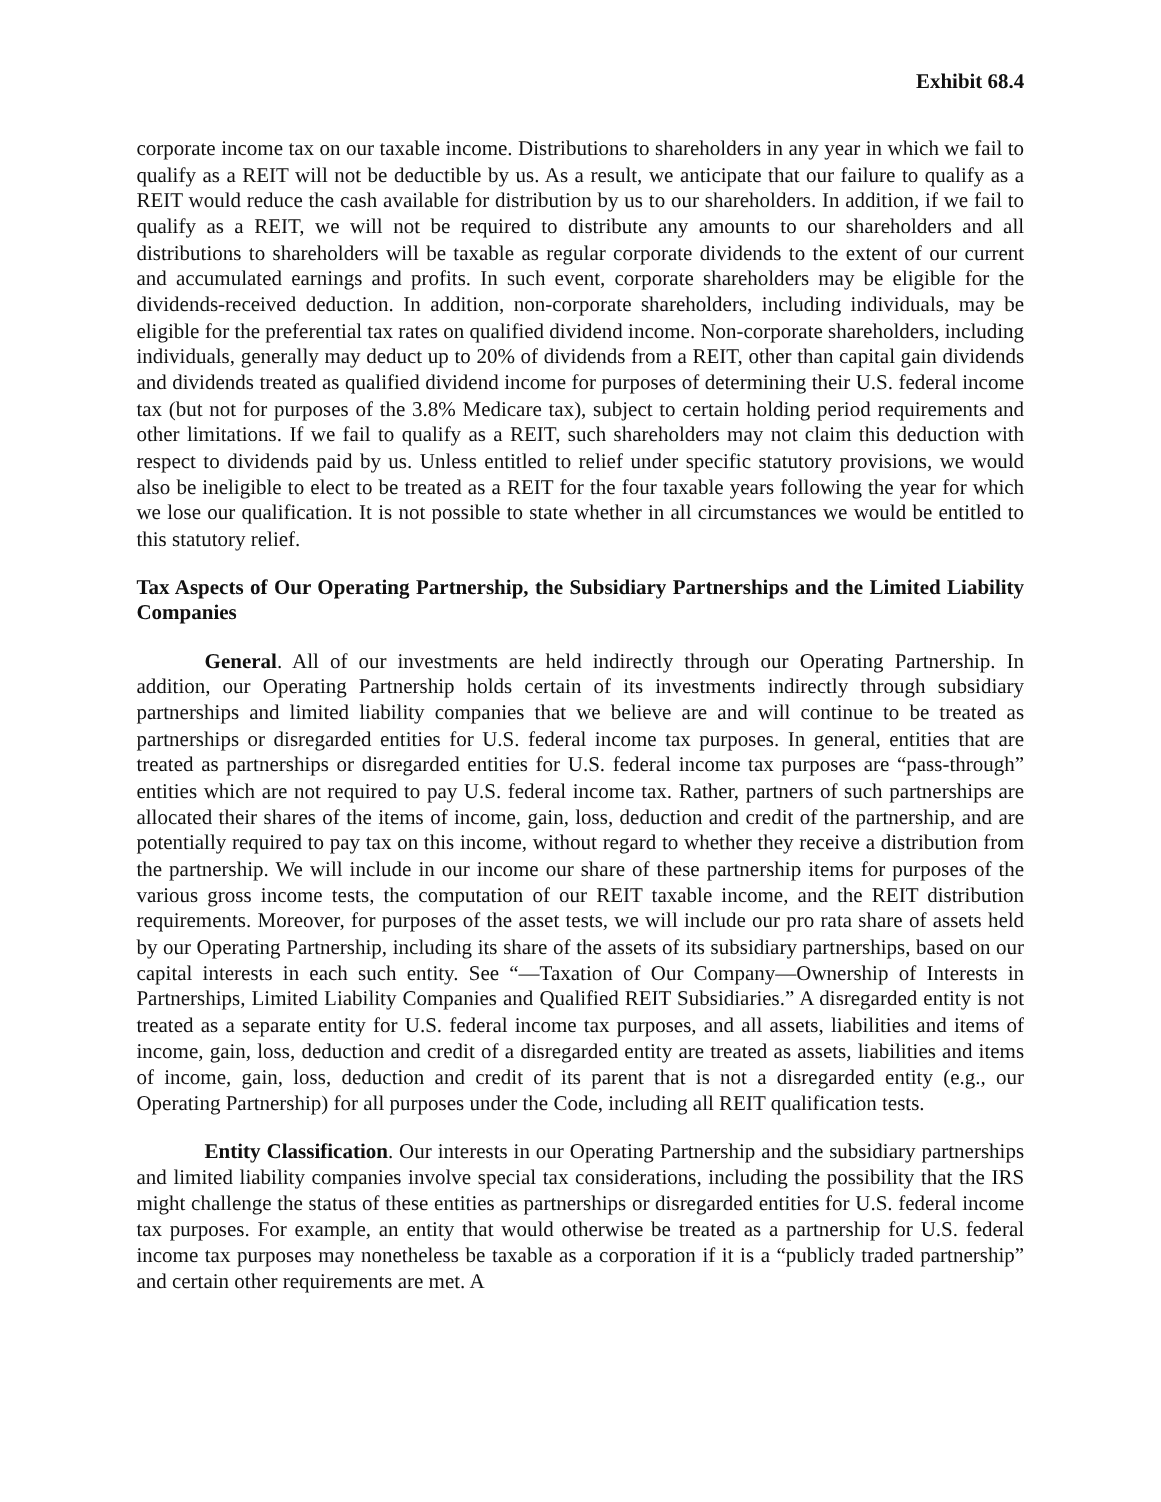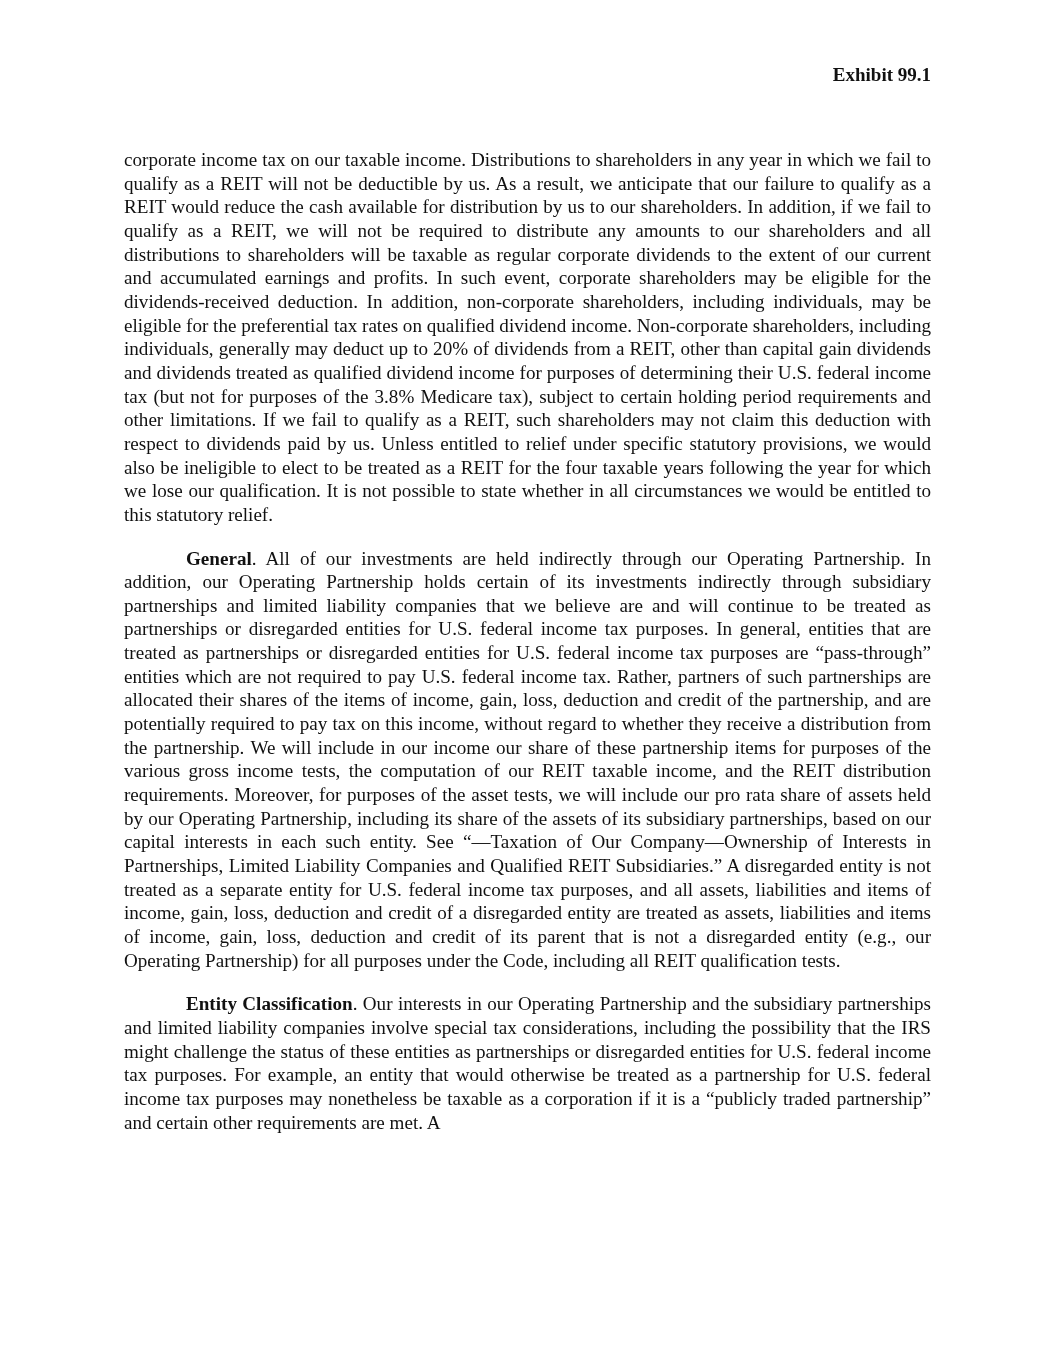--- a/index.html
+++ b/index.html
@@ -29,21 +29,20 @@
     font-size: 19px;
     line-height: 24px;
   }
   .content {
     position: absolute;
     left: 124px;
     top: 124px;
     width: 807px;
     font-size: 19.1px;
     line-height: 23.65px;
-    margin-top: 24px;
   }
   .content p {
     margin: 0;
     text-align: justify;
   }
   .p-first { margin-bottom: 20px !important; }
   .section-heading {
     font-weight: bold;
     text-align: justify;
     margin: 0 0 20px 0 !important;
@@ -52,25 +51,26 @@
   .run-in {
     font-weight: bold;
   }
   .gap { margin-bottom: 20px !important; }
 </style>
 </head>
 <body>
 
 <div class="page">
 
-  <div class="exhibit">Exhibit 99.1</div>
+  <div class="exhibit">Exhibit 68.4</div>
 
   <div class="content">
 
     <p class="p-first">corporate income tax on our taxable income. Distributions to shareholders in any year in which we fail to qualify as a REIT will not be deductible by us. As a result, we anticipate that our failure to qualify as a REIT would reduce the cash available for distribution by us to our shareholders. In addition, if we fail to qualify as a REIT, we will not be required to distribute any amounts to our shareholders and all distributions to shareholders will be taxable as regular corporate dividends to the extent of our current and accumulated earnings and profits. In such event, corporate shareholders may be eligible for the dividends-received deduction. In addition, non-corporate shareholders, including individuals, may be eligible for the preferential tax rates on qualified dividend income. Non-corporate shareholders, including individuals, generally may deduct up to 20% of dividends from a REIT, other than capital gain dividends and dividends treated as qualified dividend income for purposes of determining their U.S. federal income tax (but not for purposes of the 3.8% Medicare tax), subject to certain holding period requirements and other limitations. If we fail to qualify as a REIT, such shareholders may not claim this deduction with respect to dividends paid by us. Unless entitled to relief under specific statutory provisions, we would also be ineligible to elect to be treated as a REIT for the four taxable years following the year for which we lose our qualification. It is not possible to state whether in all circumstances we would be entitled to this statutory relief.</p>
 
+    <p class="section-heading">Tax Aspects of Our Operating Partnership, the Subsidiary Partnerships and the Limited Liability Companies</p>
 
     <p class="indent gap"><span class="run-in">General</span><span>. All of our investments are held indirectly through our Operating Partnership. In addition, our Operating Partnership holds certain of its investments indirectly through subsidiary partnerships and limited liability companies that we believe are and will continue to be treated as partnerships or disregarded entities for U.S. federal income tax purposes. In general, entities that are treated as partnerships or disregarded entities for U.S. federal income tax purposes are “pass-through” entities which are not required to pay U.S. federal income tax. Rather, partners of such partnerships are allocated their shares of the items of income, gain, loss, deduction and credit of the partnership, and are potentially required to pay tax on this income, without regard to whether they receive a distribution from the partnership. We will include in our income our share of these partnership items for purposes of the various gross income tests, the computation of our REIT taxable income, and the REIT distribution requirements. Moreover, for purposes of the asset tests, we will include our pro rata share of assets held by our Operating Partnership, including its share of the assets of its subsidiary partnerships, based on our capital interests in each such entity. See “—Taxation of Our Company—Ownership of Interests in Partnerships, Limited Liability Companies and Qualified REIT Subsidiaries.” A disregarded entity is not treated as a separate entity for U.S. federal income tax purposes, and all assets, liabilities and items of income, gain, loss, deduction and credit of a disregarded entity are treated as assets, liabilities and items of income, gain, loss, deduction and credit of its parent that is not a disregarded entity (e.g., our Operating Partnership) for all purposes under the Code, including all REIT qualification tests.</span></p>
 
     <p class="indent"><span class="run-in">Entity Classification</span><span>. Our interests in our Operating Partnership and the subsidiary partnerships and limited liability companies involve special tax considerations, including the possibility that the IRS might challenge the status of these entities as partnerships or disregarded entities for U.S. federal income tax purposes. For example, an entity that would otherwise be treated as a partnership for U.S. federal income tax purposes may nonetheless be taxable as a corporation if it is a “publicly traded partnership” and certain other requirements are met. A</span></p>
 
   </div>
 </div>
 
 </body></html>

